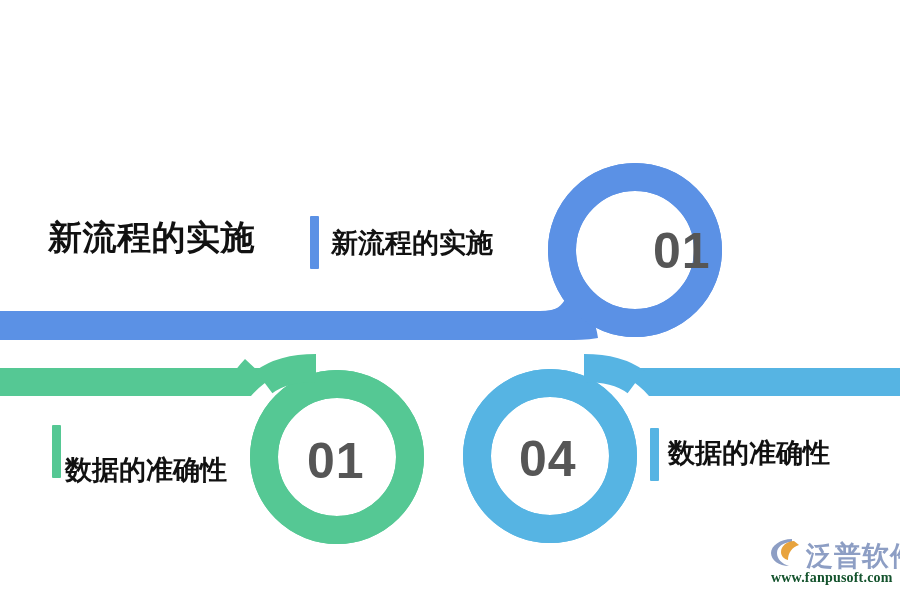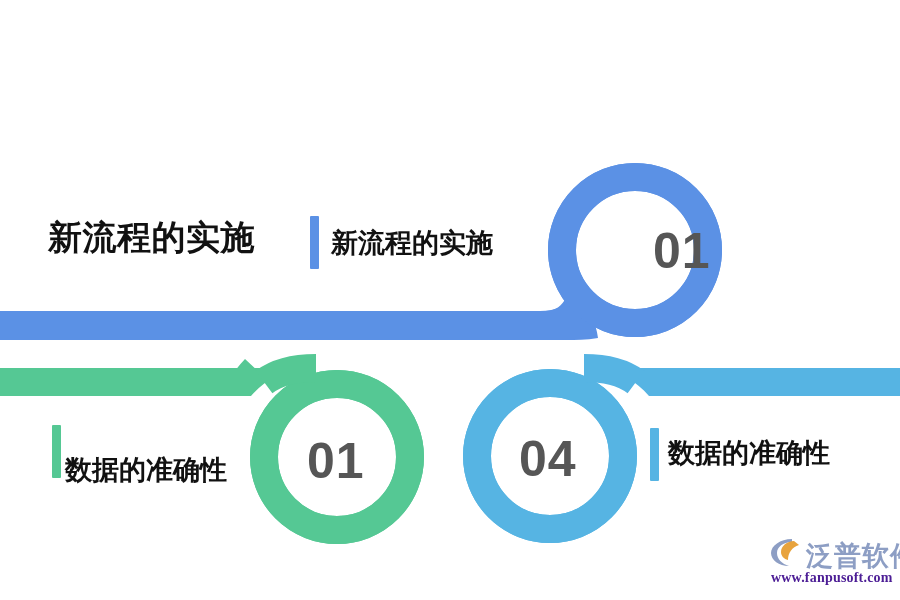--- a/index.html
+++ b/index.html
@@ -86,21 +86,21 @@
     color: #8d9ec4;
     letter-spacing: 1px;
     white-space: nowrap;
   }
   .logo-url {
     position: absolute;
     left: 5px;
     top: 34px;
     font-size: 14px;
     font-weight: 700;
-    color: #4c1d95;
+    color: #14532d;
     font-family: "Liberation Serif", "DejaVu Serif", serif;
     letter-spacing: 0.2px;
     white-space: nowrap;
   }
   .logo-mark {
     position: absolute;
     left: 2px;
     top: 1px;
     width: 34px;
     height: 30px;

